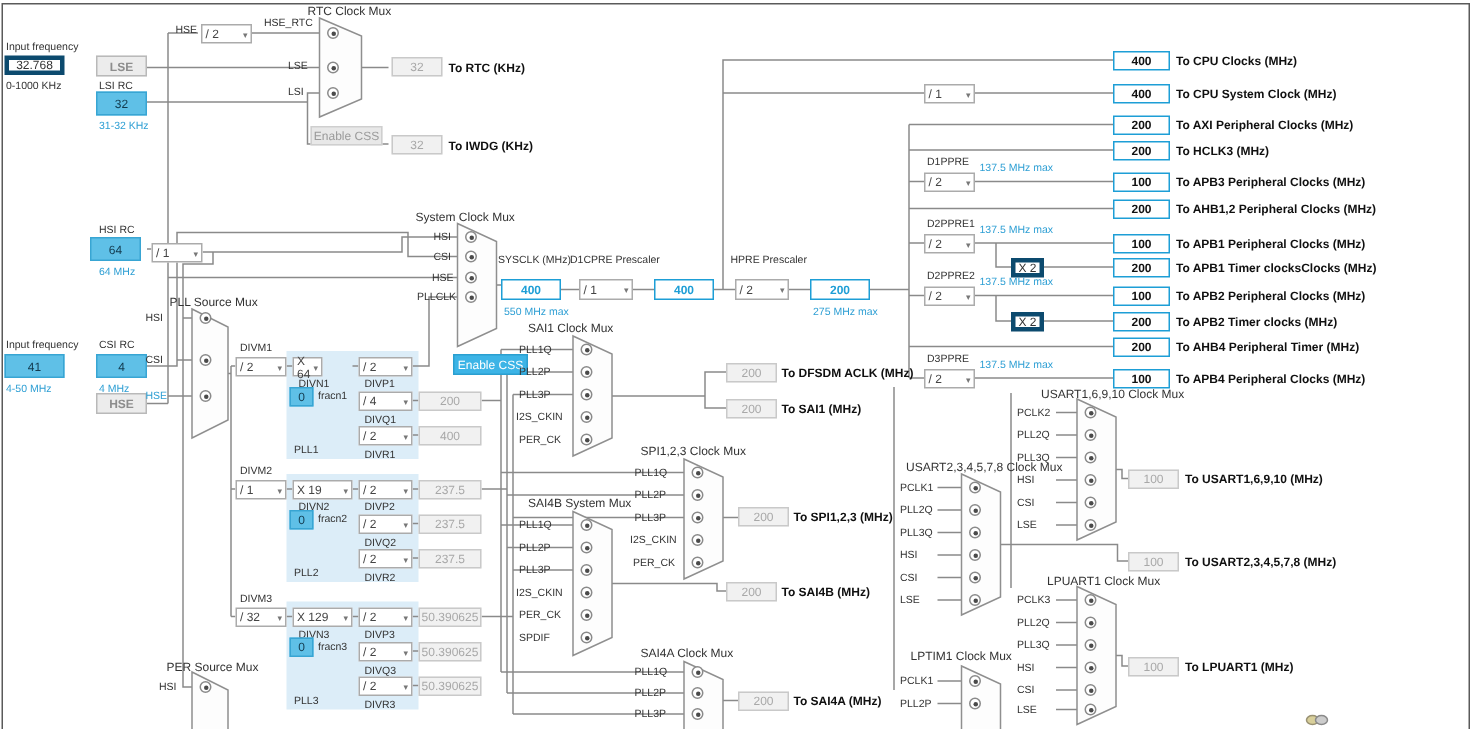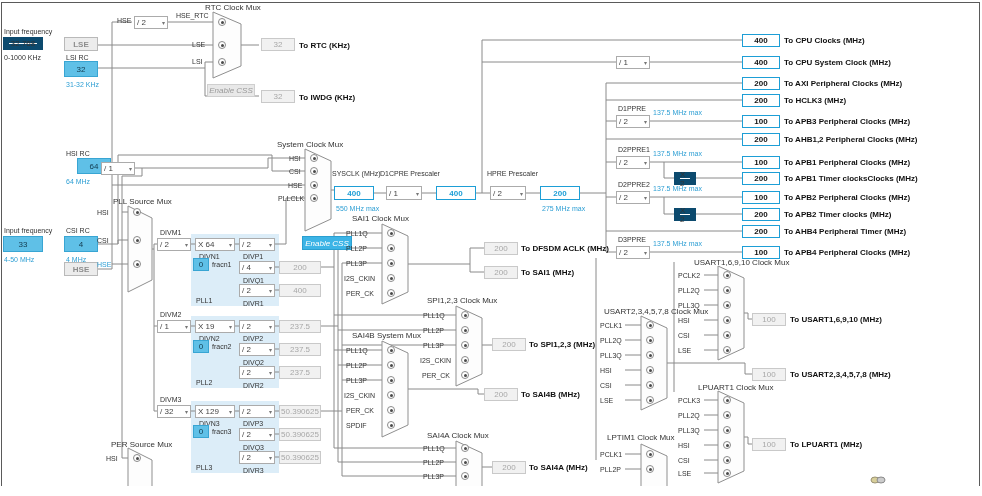--- a/index.html
+++ b/index.html
@@ -12,28 +12,28 @@
   .lbl{position:absolute;font-size:8px;color:#333;white-space:nowrap;z-index:3;line-height:9px;}
   .lbl.sm{font-size:7px;}
   .lbl.b{font-weight:bold;color:#101010;}
   .lbl.blue{color:#2e9fd4;}
   .vbox{position:absolute;box-sizing:border-box;height:13px;display:flex;align-items:center;
         justify-content:center;font-size:8px;z-index:3;}
   .vblue{background:#5fc0e7;border:1px solid #38a5d3;color:#123a4e;}
   .vout{background:#fff;border:1px solid #1d9ed6;color:#111;font-weight:bold;}
   .vout.teal{color:#1d9ed6;}
   .vdis{background:#f1f1f1;border:1px solid #c9c9c9;color:#a8a8a8;}
-  .vin{background:#fff;border:6px solid #0c4a6e;color:#333;}
+  .vin{background:#fff;border:3px solid #0c4a6e;color:#333;}
   .osc{background:#ececec;border:1px solid #b9b9b9;color:#8d8d8d;font-weight:bold;}
   .dd{position:absolute;box-sizing:border-box;height:13px;background:#fff;border:1px solid #ababab;
       display:flex;align-items:center;justify-content:space-between;padding:0 2px;
       font-size:8px;color:#444;z-index:3;}
   .dd .cv{font-size:6px;color:#777;margin-left:2px;}
   .btn{position:absolute;box-sizing:border-box;height:13px;display:flex;align-items:center;
-       justify-content:center;font-size:8px;z-index:3;font-style:italic;}
+       justify-content:center;font-size:8px;z-index:3;}
   .btn.bblue{background:#3cb4e6;color:#fff;border:1px solid #2a9fd0;}
   .btn.bgray{background:#e8e8e8;color:#9a9a9a;border:1px solid #cfcfcf;}
   .radio{position:absolute;width:8px;height:8px;border:1px solid #8a8a8a;border-radius:50%;
          background:#fff;box-sizing:border-box;z-index:3;}
   .radio::after{content:"";position:absolute;left:1.5px;top:1.5px;width:3px;height:3px;
          border-radius:50%;background:#4a4a4a;}
   #bottom-mask{position:absolute;left:0;top:486px;width:982px;height:10px;background:#fff;z-index:5;}
   .cicon{position:absolute;z-index:5;}
 </style>
 </head>
@@ -89,32 +89,32 @@
   <div class="radio" style="left:218px;top:18px"></div>
   <div class="radio" style="left:218px;top:41px"></div>
   <div class="radio" style="left:218px;top:58px"></div>
   <div class="vbox vdis" style="left:261px;top:38px;width:34px">32</div>
   <div class="lbl b" style="left:299px;top:41px">To RTC (KHz)</div>
   <div class="btn bgray" style="left:207px;top:84px;width:48px">Enable CSS</div>
   <div class="vbox vdis" style="left:261px;top:90px;width:34px">32</div>
   <div class="lbl b" style="left:299px;top:93px">To IWDG (KHz)</div>
 
   <div class="lbl sm" style="left:66px;top:149px">HSI RC</div>
-  <div class="vbox vblue" style="left:77px;top:158px;width:34px;height:16px">64</div>
+  <div class="vbox vblue" style="left:60px;top:158px;width:34px;height:16px">64</div>
   <div class="lbl sm blue" style="left:66px;top:177px">64 MHz</div>
   <div class="dd" style="left:101px;top:162px;width:34px">
       <span>/ 1</span>
       <span class="cv">▾</span>
     </div>
 
   <div class="lbl sm" style="left:66px;top:226px">CSI RC</div>
   <div class="vbox vblue" style="left:64px;top:236px;width:34px;height:16px">4</div>
   <div class="lbl sm blue" style="left:66px;top:255px">4 MHz</div>
   <div class="lbl sm" style="left:4px;top:226px">Input frequency</div>
-  <div class="vbox vblue" style="left:3px;top:236px;width:40px;height:16px">33</div>
+  <div class="vbox vblue" style="left:3px;top:236px;width:40px;height:16px">41</div>
   <div class="lbl sm blue" style="left:4px;top:255px">4-50 MHz</div>
   <div class="vbox osc" style="left:64px;top:262px;width:34px;height:14px">HSE</div>
 
   <div class="lbl" style="left:113px;top:197px">PLL Source Mux</div>
   <div class="lbl sm" style="left:97px;top:208px">HSI</div>
   <div class="lbl sm" style="left:97px;top:236px">CSI</div>
   <div class="lbl sm blue" style="left:97px;top:260px">HSE</div>
   <div class="radio" style="left:133px;top:208px"></div>
   <div class="radio" style="left:133px;top:236px"></div>
   <div class="radio" style="left:133px;top:260px"></div>
@@ -155,21 +155,21 @@
   <div class="dd" style="left:157px;top:320px;width:34px">
       <span>/ 1</span>
       <span class="cv">▾</span>
     </div>
   <div class="lbl sm" style="left:160px;top:395px">DIVM3</div>
   <div class="dd" style="left:157px;top:405px;width:34px">
       <span>/ 32</span>
       <span class="cv">▾</span>
     </div>
 
-  <div class="dd" style="left:195px;top:238px;width:40px">
+  <div class="dd" style="left:195px;top:238px;width:20px">
       <span>X 64</span>
       <span class="cv">▾</span>
     </div>
   <div class="dd" style="left:239px;top:238px;width:36px">
       <span>/ 2</span>
       <span class="cv">▾</span>
     </div>
   <div class="lbl sm" style="left:199px;top:252px">DIVN1</div>
   <div class="lbl sm" style="left:243px;top:252px">DIVP1</div>
   <div class="vbox vblue" style="left:193px;top:258px;width:16px">0</div>

